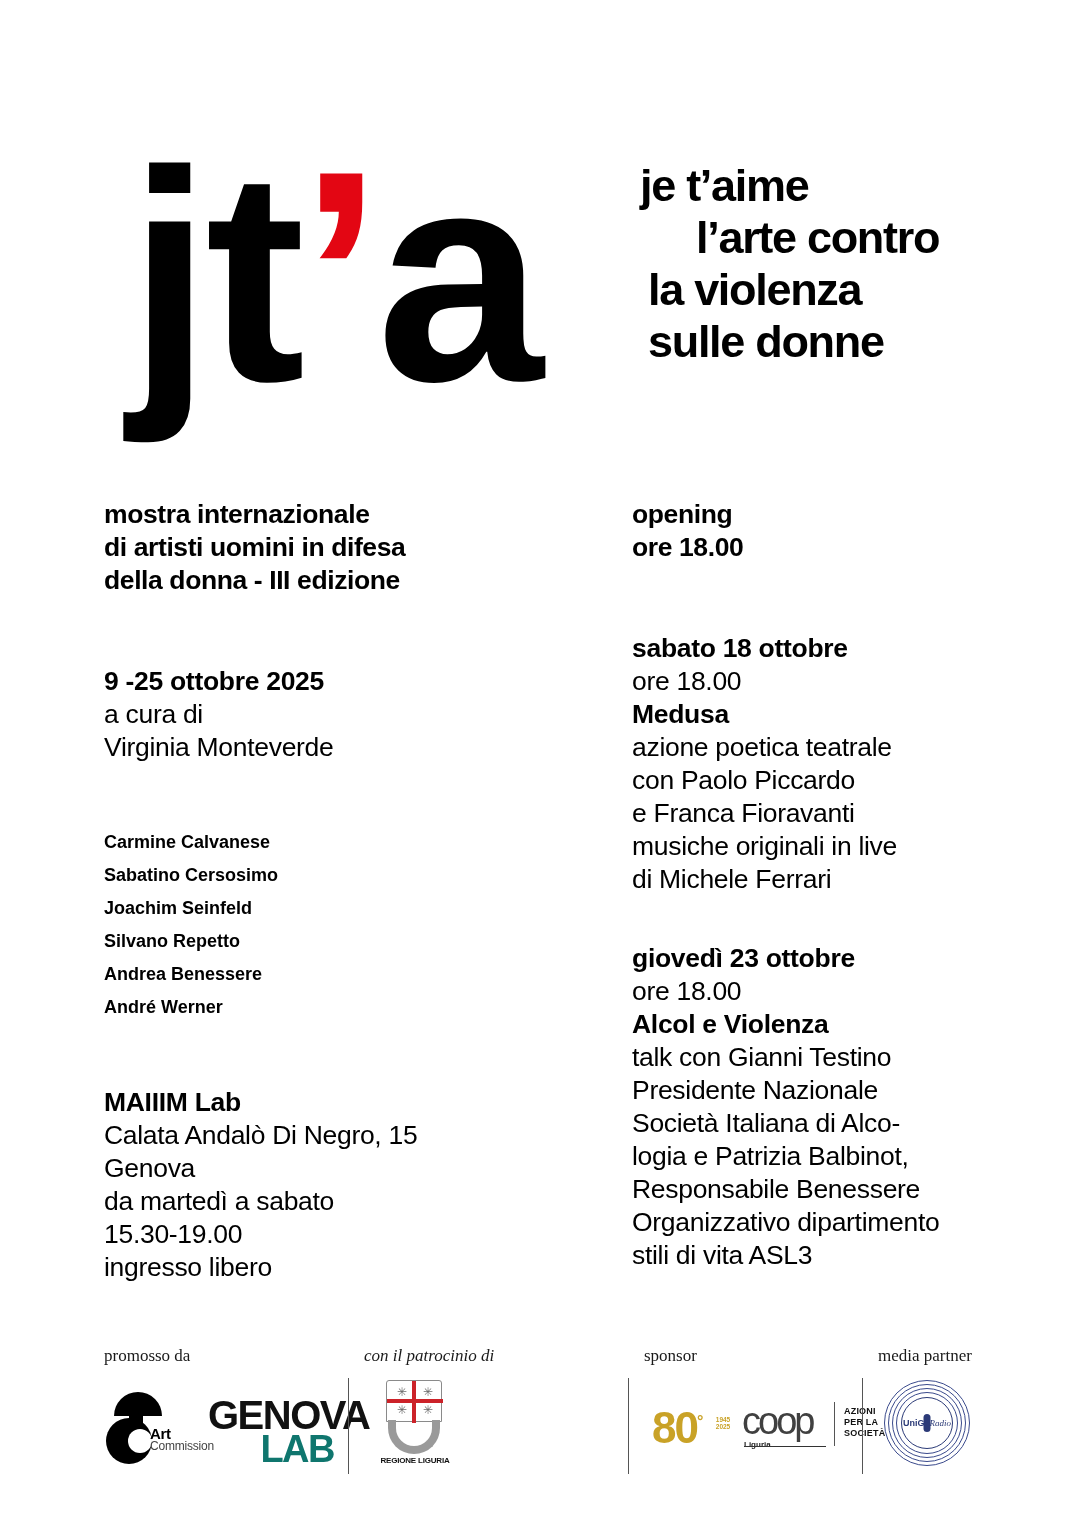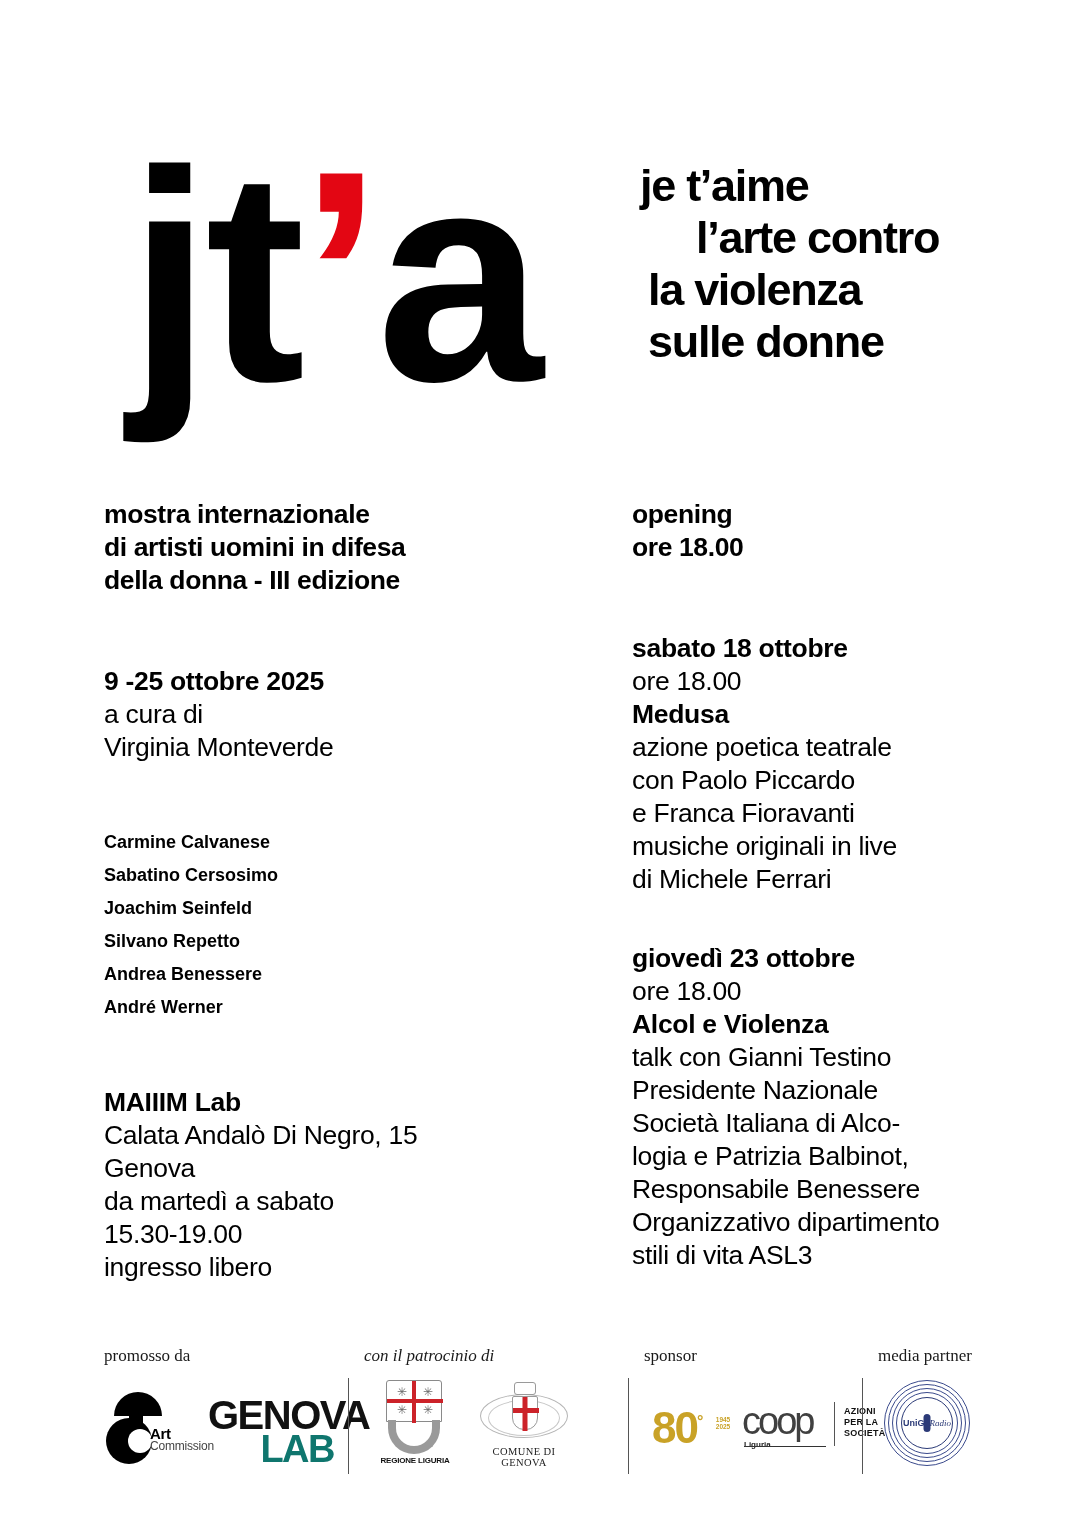--- a/index.html
+++ b/index.html
@@ -382,32 +382,20 @@
           <div class="lig-star" style="left:10px; top:6px;">✳</div>
           <div class="lig-star" style="left:36px; top:6px;">✳</div>
           <div class="lig-star" style="left:10px; top:24px;">✳</div>
           <div class="lig-star" style="left:36px; top:24px;">✳</div>
         </div>
         <div class="lig-u"></div>
         <div class="lig-txt">REGIONE LIGURIA</div>
       </div>
     </div>
 
-    <div class="logo-slot" style="left:470px; top:44px;">
-      <div class="gen">
-        <div class="gen-wreath"></div>
-        <div class="gen-wreath2"></div>
-        <div class="gen-crown"></div>
-        <div class="gen-shield">
-          <div class="gen-cv"></div>
-          <div class="gen-ch"></div>
-        </div>
-        <div class="gen-txt">COMUNE DI GENOVA</div>
-      </div>
-    </div>
 
     <div class="divider" style="left:628px; top:42px; height:96px;"></div>
 
     <div class="logo-slot" style="left:652px; top:58px;">
       <div class="coop">
         <div class="coop-80"><span>80</span><span class="deg">°</span></div>
         <div class="coop-years">1945 2025</div>
         <div class="coop-word">coop</div>
         <div class="coop-lig">Liguria</div>
         <div class="coop-rule"></div>

